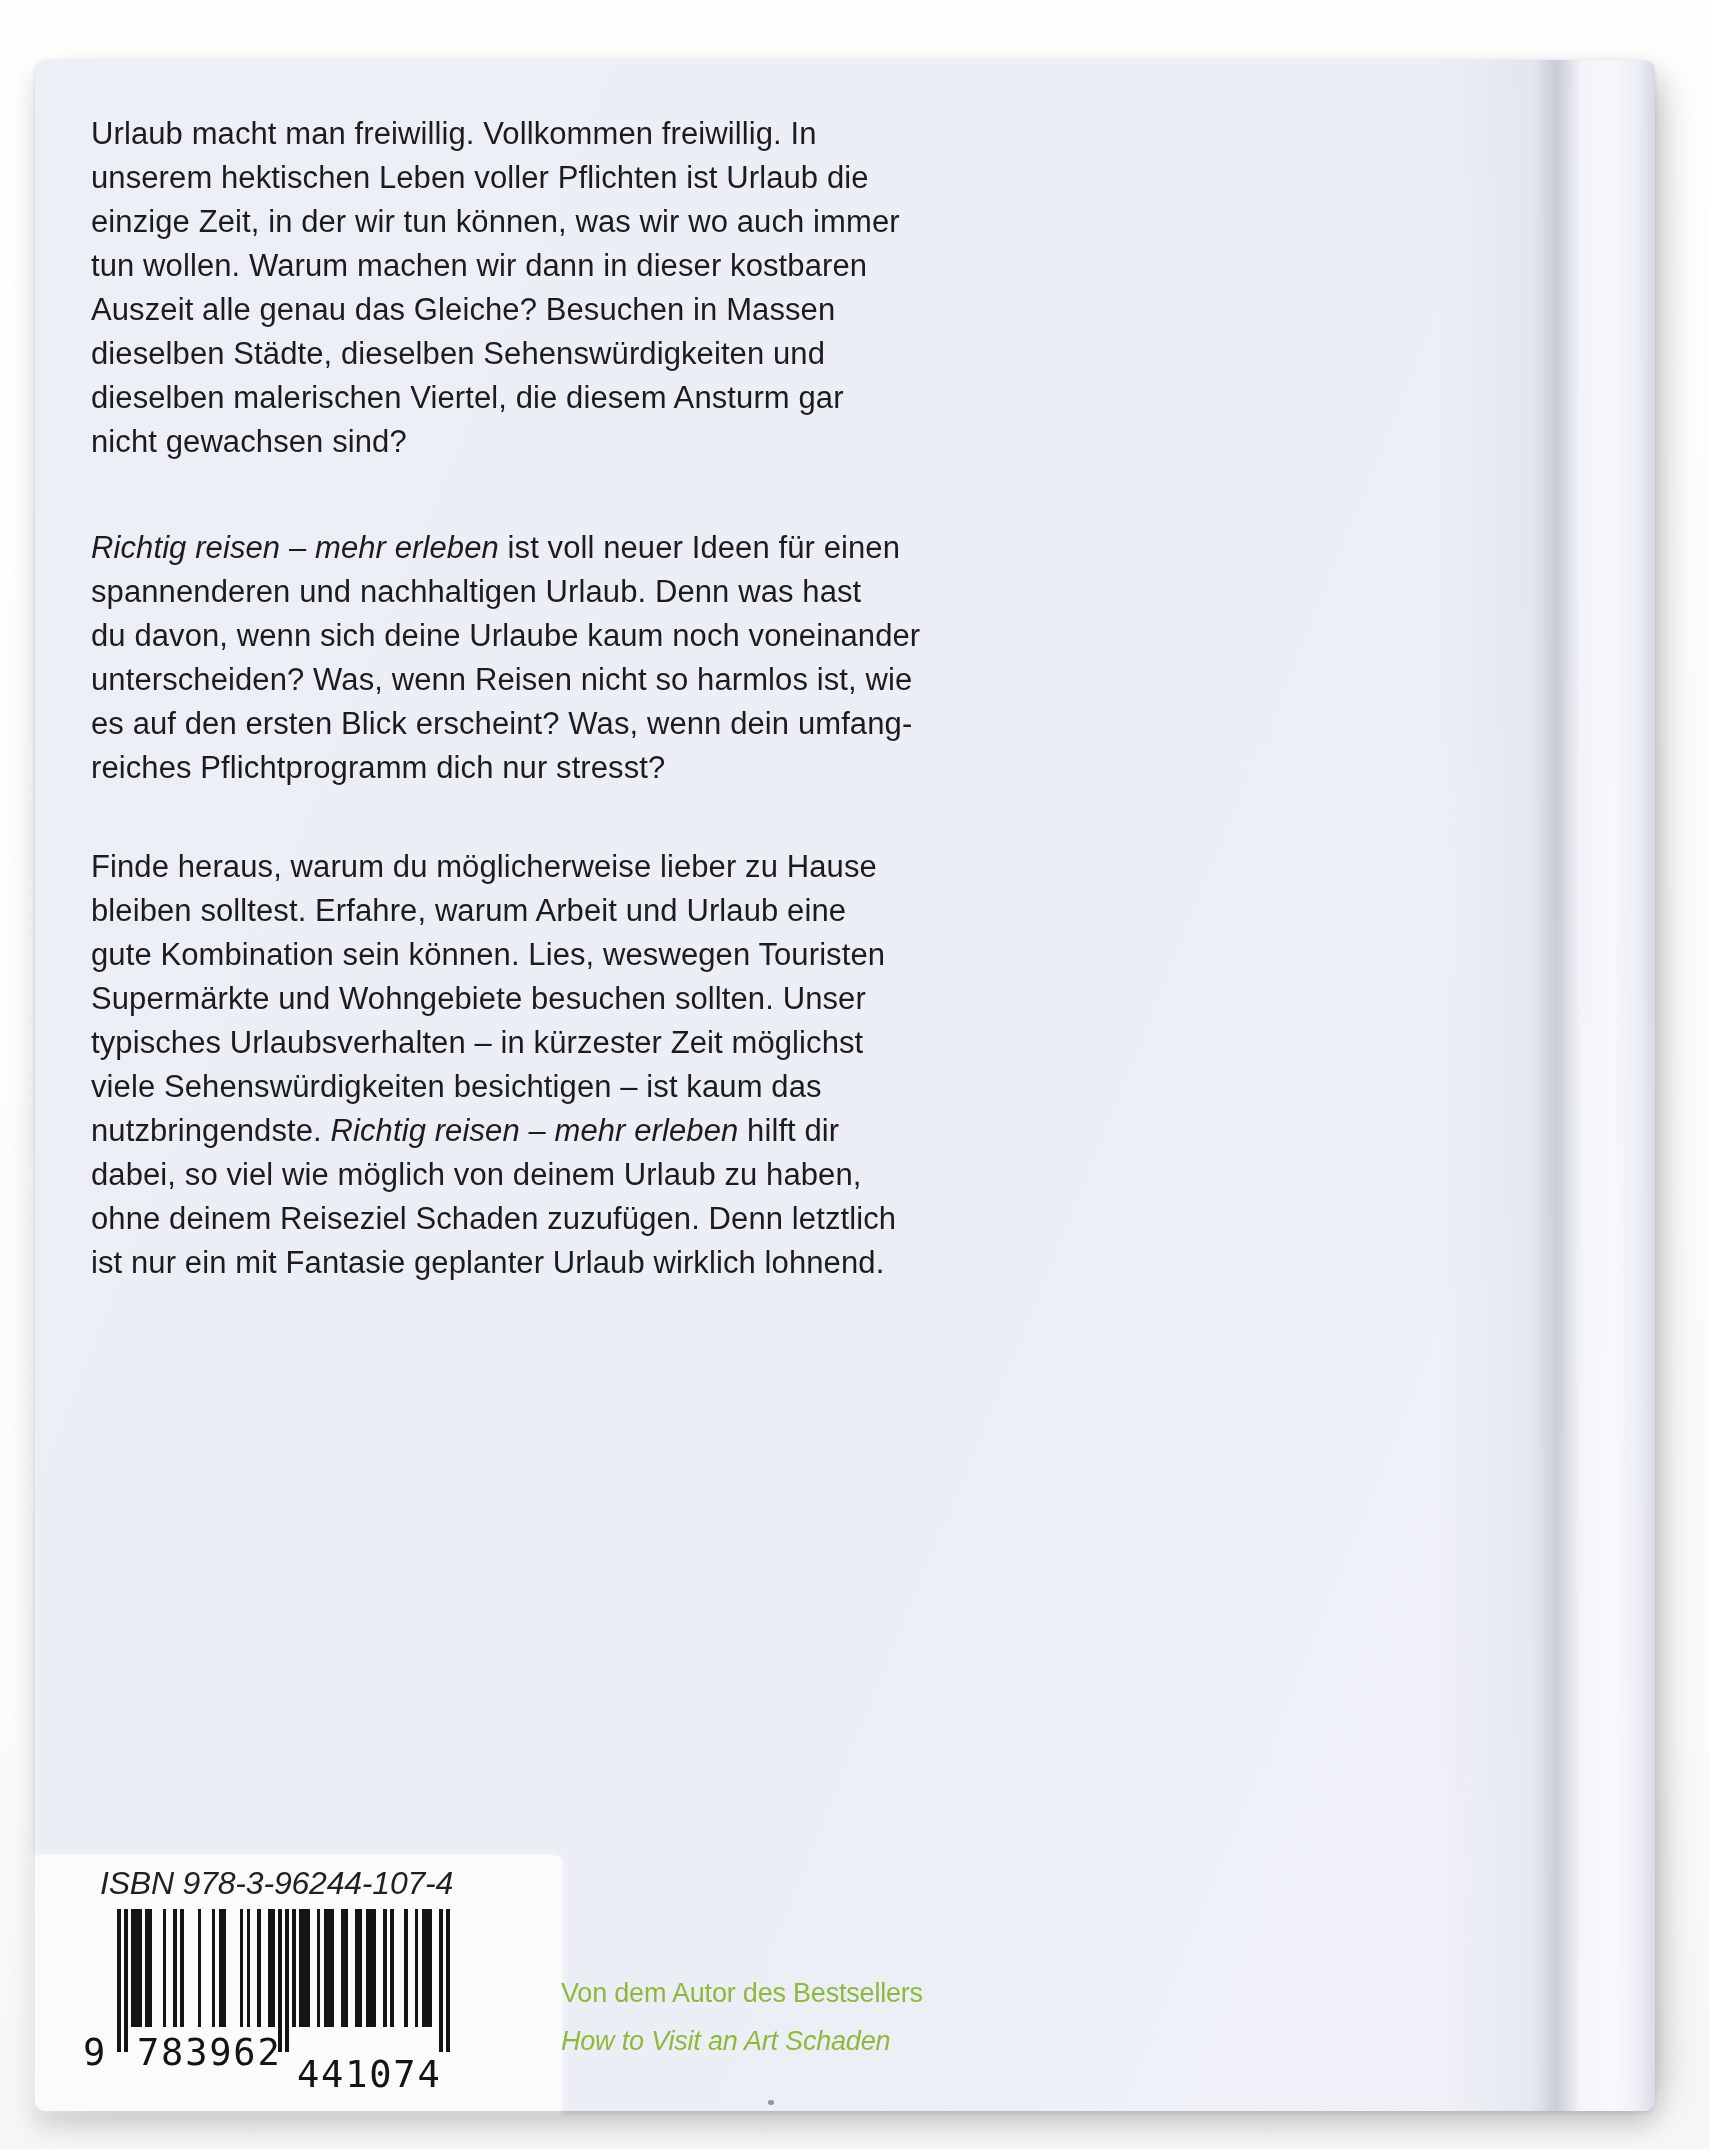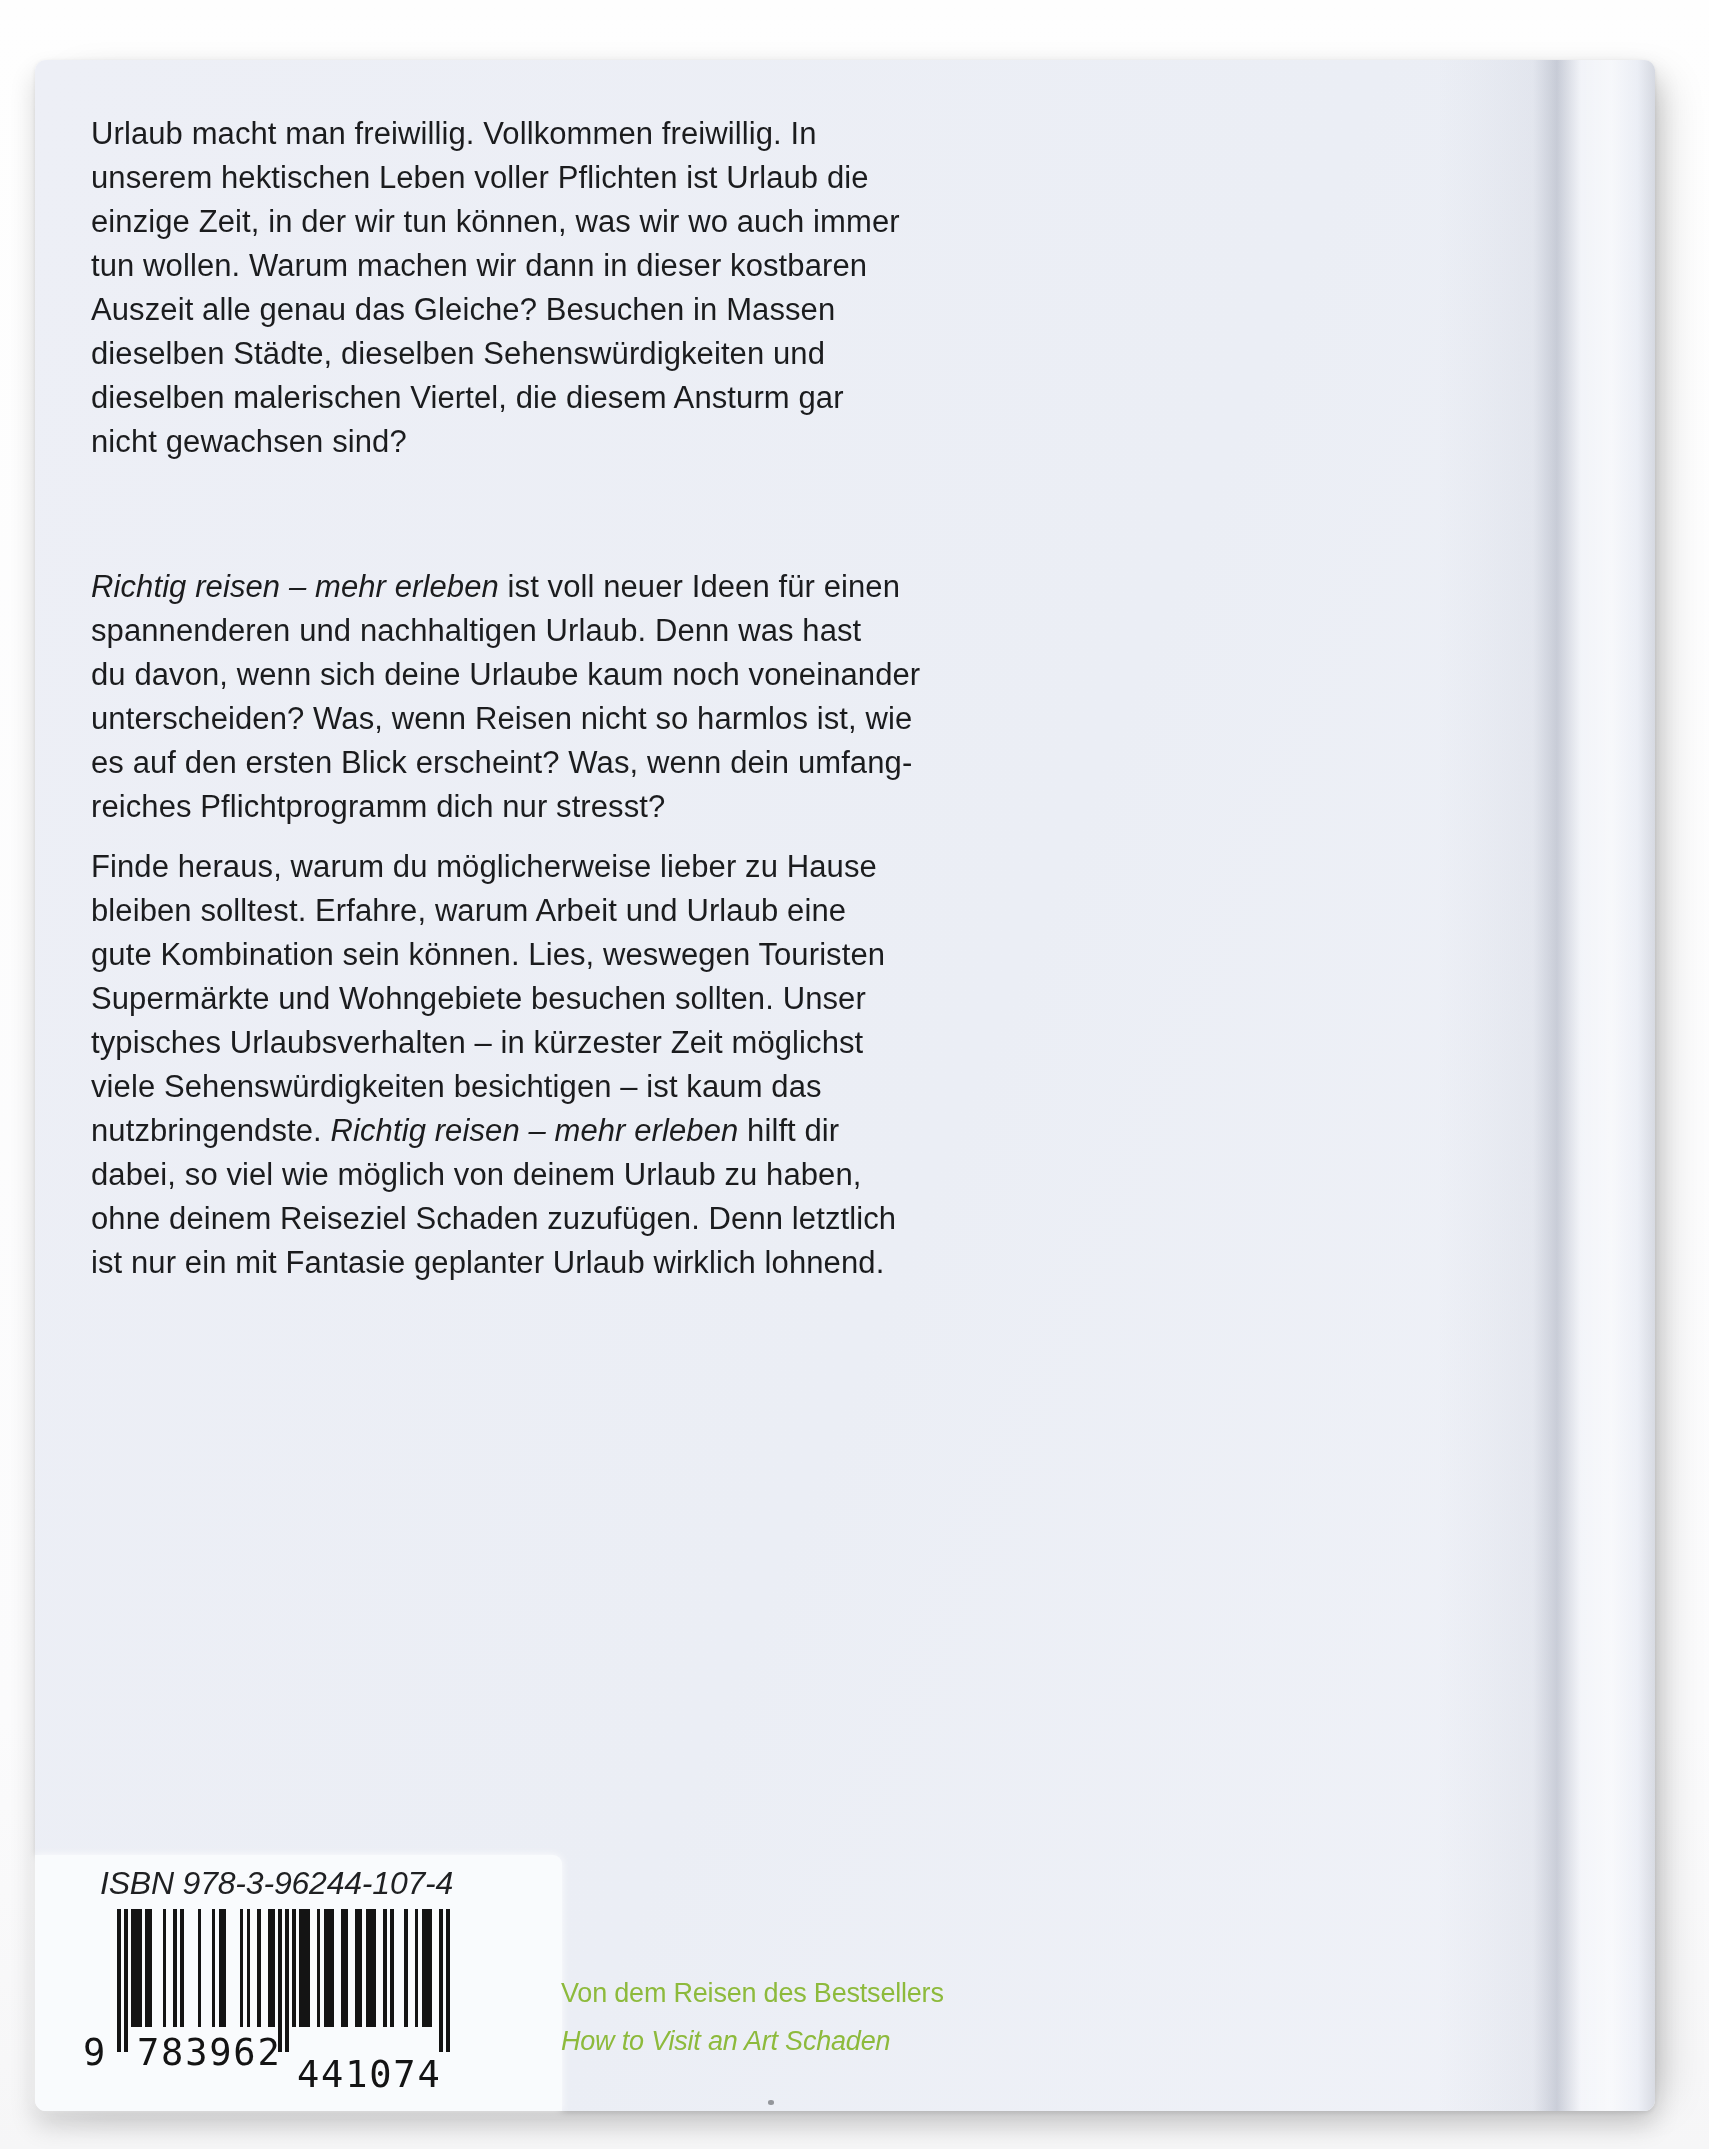--- a/index.html
+++ b/index.html
@@ -33,21 +33,21 @@
       rgba(255,255,255,0.55) 80%,
       rgba(232,235,243,0.25) 92%,
       rgba(120,126,142,0.20) 100%);
   }
   .para{
     position:absolute;left:56px;width:1182px;
     font-size:31px;line-height:44px;letter-spacing:0.1px;
     color:#1b1c1e;white-space:pre;
   }
   .p1{top:52px;}
-  .p2{top:466px;margin-top:39px;}
+  .p2{top:466px;}
   .p3{top:785px;}
   .p4{top:1271px;}
 
   .sticker{
     position:absolute;left:0;top:1795px;width:527px;height:256px;
     background:#f9fbfd;border-radius:0 9px 0 11px;
     box-shadow:0 0 9px rgba(255,255,255,0.9);
   }
   .isbn{
     position:absolute;left:65px;top:1805px;
@@ -213,20 +213,20 @@
           <span class="bc-mod on guard"></span>
           <span class="bc-mod guard"></span>
           <span class="bc-mod on guard"></span>
         </div>
       <span class="bcd d9">9</span>
       <span class="bcd g1">783962</span>
       <span class="bcd g2">441074</span>
     </div>
 
     <div class="promo" style="color: rgb(141, 186, 60);">
-      <div class="promo1">Von dem Reisen des Bestsellers</div>
+      <div class="promo1">Von dem Autor des Bestsellers</div>
       <div class="promo2">How to Visit an Art Schaden</div>
     </div>
 
     <div class="speck"></div>
   </div>
 </div>
 
 
 </body></html>

